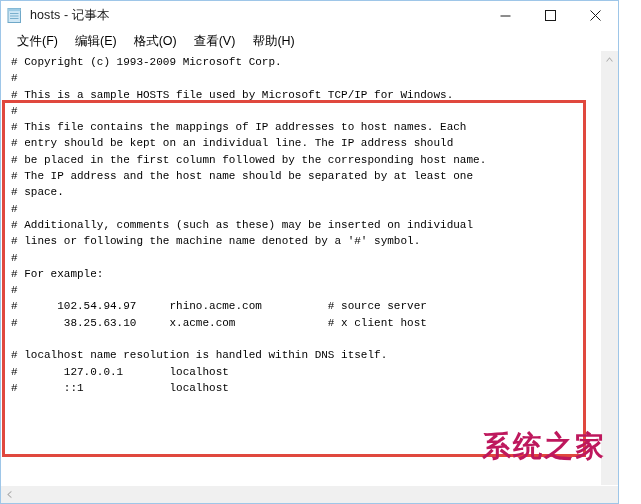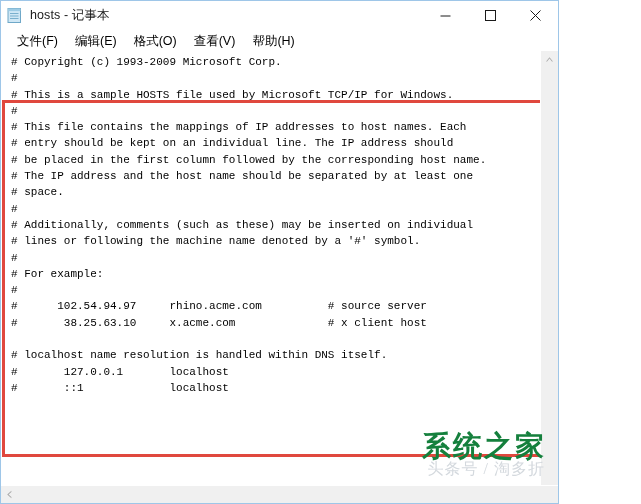--- a/index.html
+++ b/index.html
@@ -10,21 +10,21 @@
   body {
     width: 641px;
     height: 504px;
     overflow: hidden;
     font-family: "Liberation Sans", sans-serif;
   }
 
   #window {
     position: absolute;
     left: 0; top: 0;
-    width: 559px;
+    width: 619px;
     height: 504px;
     box-sizing: border-box;
     border: 1px solid #9ec6e8;
     background: #ffffff;
     display: flex;
     flex-direction: column;
   }
 
   
   #titlebar {
@@ -175,21 +175,21 @@
     flex: 0 0 17px;
     background: #f0f0f0;
   }
 
   
   #wm-bg {
     position: absolute;
     right: 12px;
     bottom: 36px;
     font-size: 29px;
-    color: #15803d;
+    color: #be185d;
     font-family: "Liberation Serif", serif;
     letter-spacing: 2px;
     white-space: nowrap;
     pointer-events: none;
     z-index: 6;
     font-weight: bold;
   }
   #wm-fg {
     position: absolute;
     right: 13px;
@@ -290,15 +290,14 @@
     <div class="hb-arrow">
       <svg width="7" height="9" viewBox="0 0 7 9">
         <path d="M5.4 0.8 L5.4 1.9 L2.6 4.5 L5.4 7.1 L5.4 8.2 L1.2 4.5 Z" fill="#a9a9a9"></path>
       </svg>
     </div>
     <div class="hb-track"></div>
     <div id="hscroll-corner"></div>
   </div>
 
   <div id="wm-bg">系统之家</div>
-  <div id="wm-fg">头条号 / 淘多折</div>
 
 </div>
 
 </body></html>

